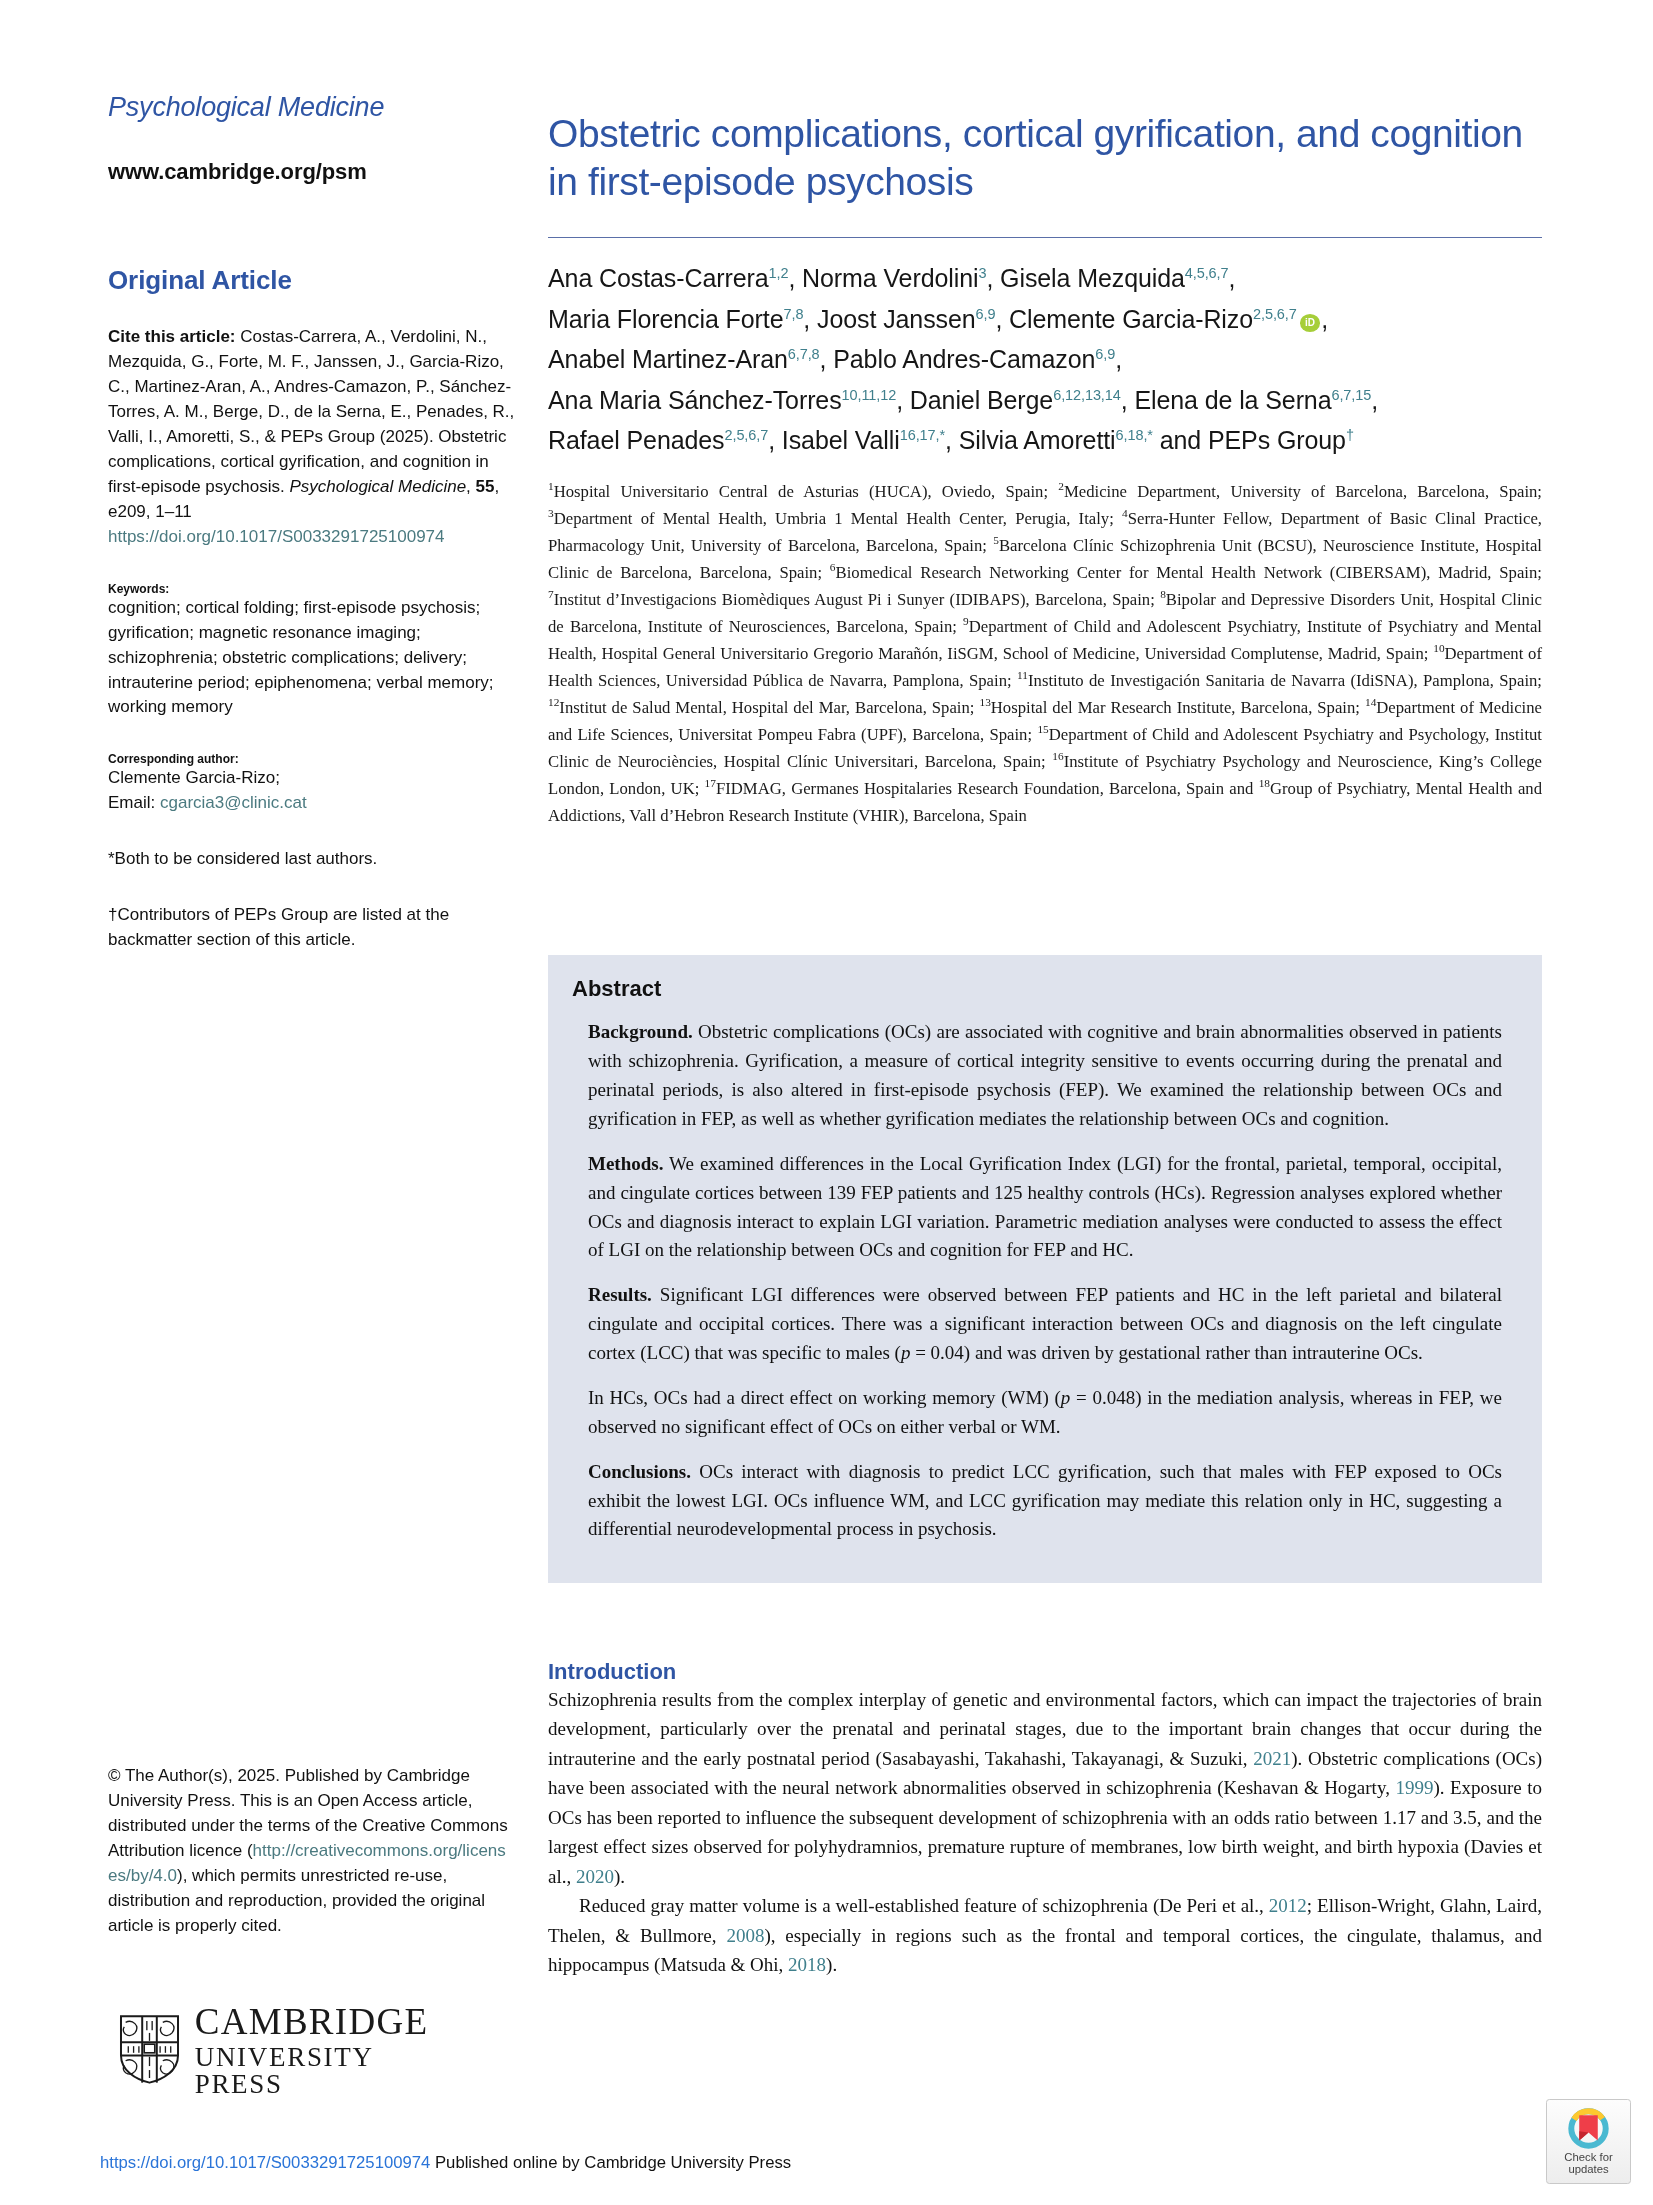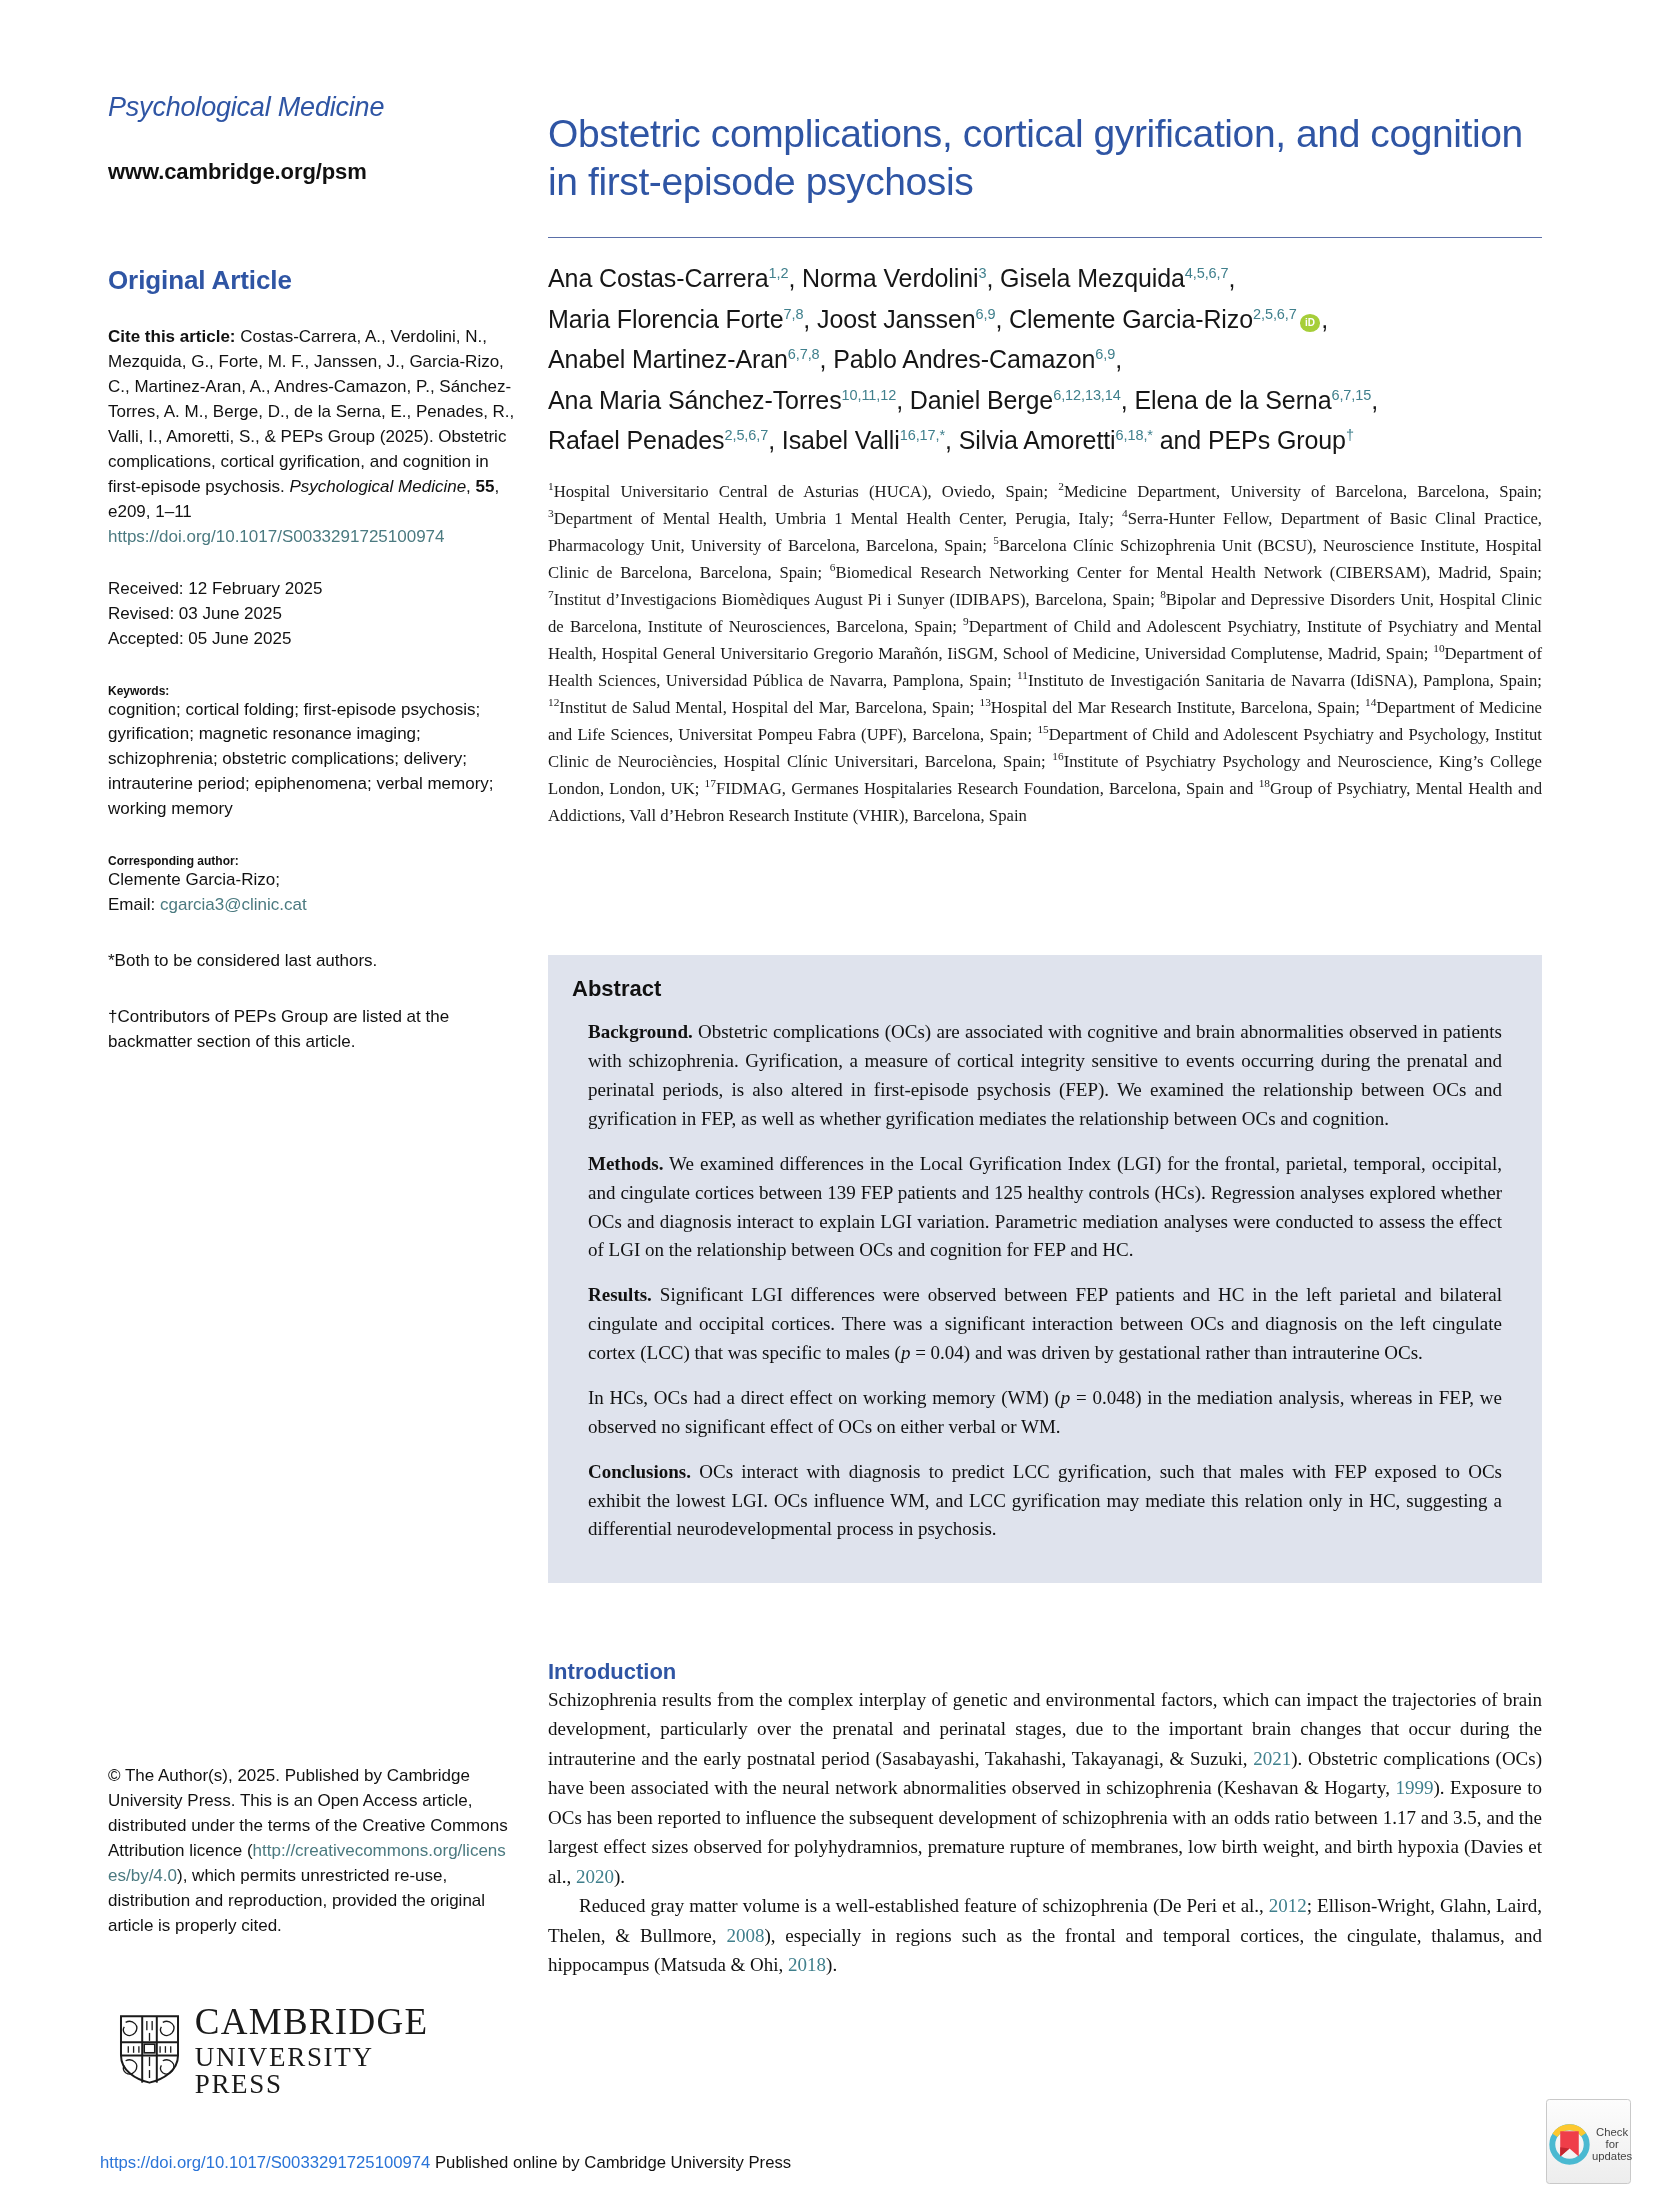--- a/index.html
+++ b/index.html
@@ -246,21 +246,21 @@
     position: absolute;
     left: 1546px;
     top: 2099px;
     width: 85px;
     height: 85px;
     border: 0.7px solid #c9c9c9;
     border-radius: 3.3px;
     background: linear-gradient(180deg, #fdfdfd 0%, #ededed 100%);
     box-sizing: border-box;
     display: flex;
-    flex-direction: row;
+    flex-direction: column;
     align-items: center;
     justify-content: flex-start;
     padding-top: 6px;
   }
   #crossmark .cm-mark {
     position: relative;
     width: 45px;
     height: 45px;
   }
   #crossmark .cm-text {
@@ -281,25 +281,20 @@
 
   <div class="journal-url">www.cambridge.org/psm</div>
 
   <div class="article-type">Original Article</div>
 
   <div class="cite-block">
     <b>Cite this article:</b><span> Costas-Carrera, A., Verdolini, N., Mezquida, G., Forte, M. F., Janssen, J., Garcia-Rizo, C., Martinez-Aran, A., Andres-Camazon, P., Sánchez-Torres, A. M., Berge, D., de la Serna, E., Penades, R., Valli, I., Amoretti, S., &amp; PEPs Group (2025). Obstetric complications, cortical gyrification, and cognition in first-episode psychosis. </span><i>Psychological Medicine</i>, <b>55</b><span>, e209, 1–11</span><br>
     <a class="link" href="#">https://doi.org/10.1017/S0033291725100974</a>
   </div>
 
-  <div class="dates">
-    <div>Received: 12 February 2025</div>
-    <div>Revised: 03 June 2025</div>
-    <div>Accepted: 05 June 2025</div>
-  </div>
 
   <div class="sec-head">Keywords:</div>
   <div class="sec-body">cognition; cortical folding; first-episode psychosis; gyrification; magnetic resonance imaging; schizophrenia; obstetric complications; delivery; intrauterine period; epiphenomena; verbal memory; working memory</div>
 
   <div class="sec-head">Corresponding author:</div>
   <div class="sec-body">Clemente Garcia-Rizo;</div>
   <div class="sec-body"><span>Email: </span><a class="link" href="#">cgarcia3@clinic.cat</a></div>
 
   <div class="note">*Both to be considered last authors.</div>
   <div class="note">†Contributors of PEPs Group are listed at the backmatter section of this article.</div>

